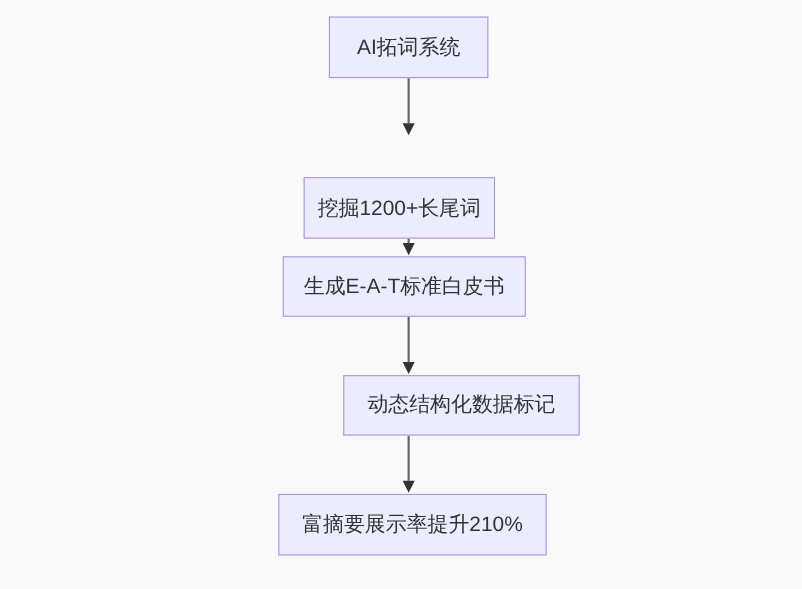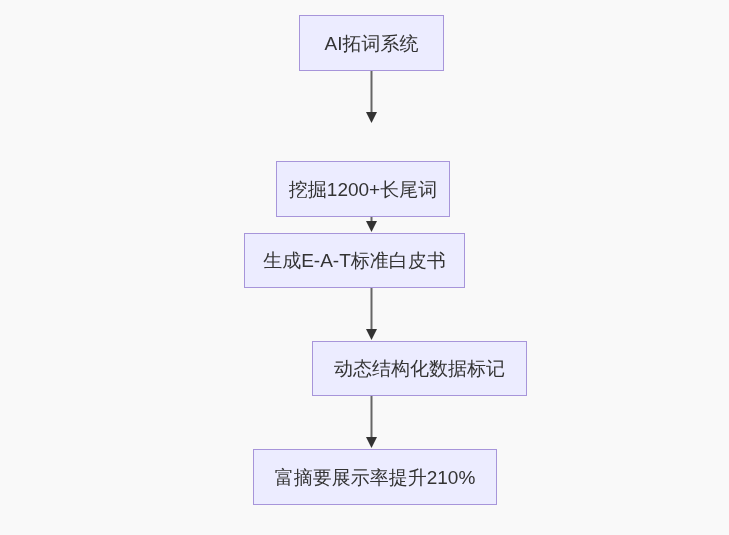--- a/index.html
+++ b/index.html
@@ -73,21 +73,21 @@
   </svg>
 
   <div class="node" style="left:299px; top:15px; width:145px; height:56px;">
     <span class="node-label">AI拓词系统</span>
   </div>
 
   <div class="node" style="left:276px; top:126px; width:174px; height:56px;margin-top:35px;">
     <span class="node-label">挖掘1200+长尾词</span>
   </div>
 
-  <div class="node" style="left:244px; top:233px; width:221px; height:55px;">
+  <div class="node" style="left:257px; top:233px; width:221px; height:55px;">
     <span class="node-label">生成E-A-T标准白皮书</span>
   </div>
 
   <div class="node" style="left:264px; top:341px; width:215px; height:55px;margin-left:48px;">
     <span class="node-label">动态结构化数据标记</span>
   </div>
 
   <div class="node" style="left:253px; top:449px; width:244px; height:56px;">
     <span class="node-label">富摘要展示率提升210%</span>
   </div>

